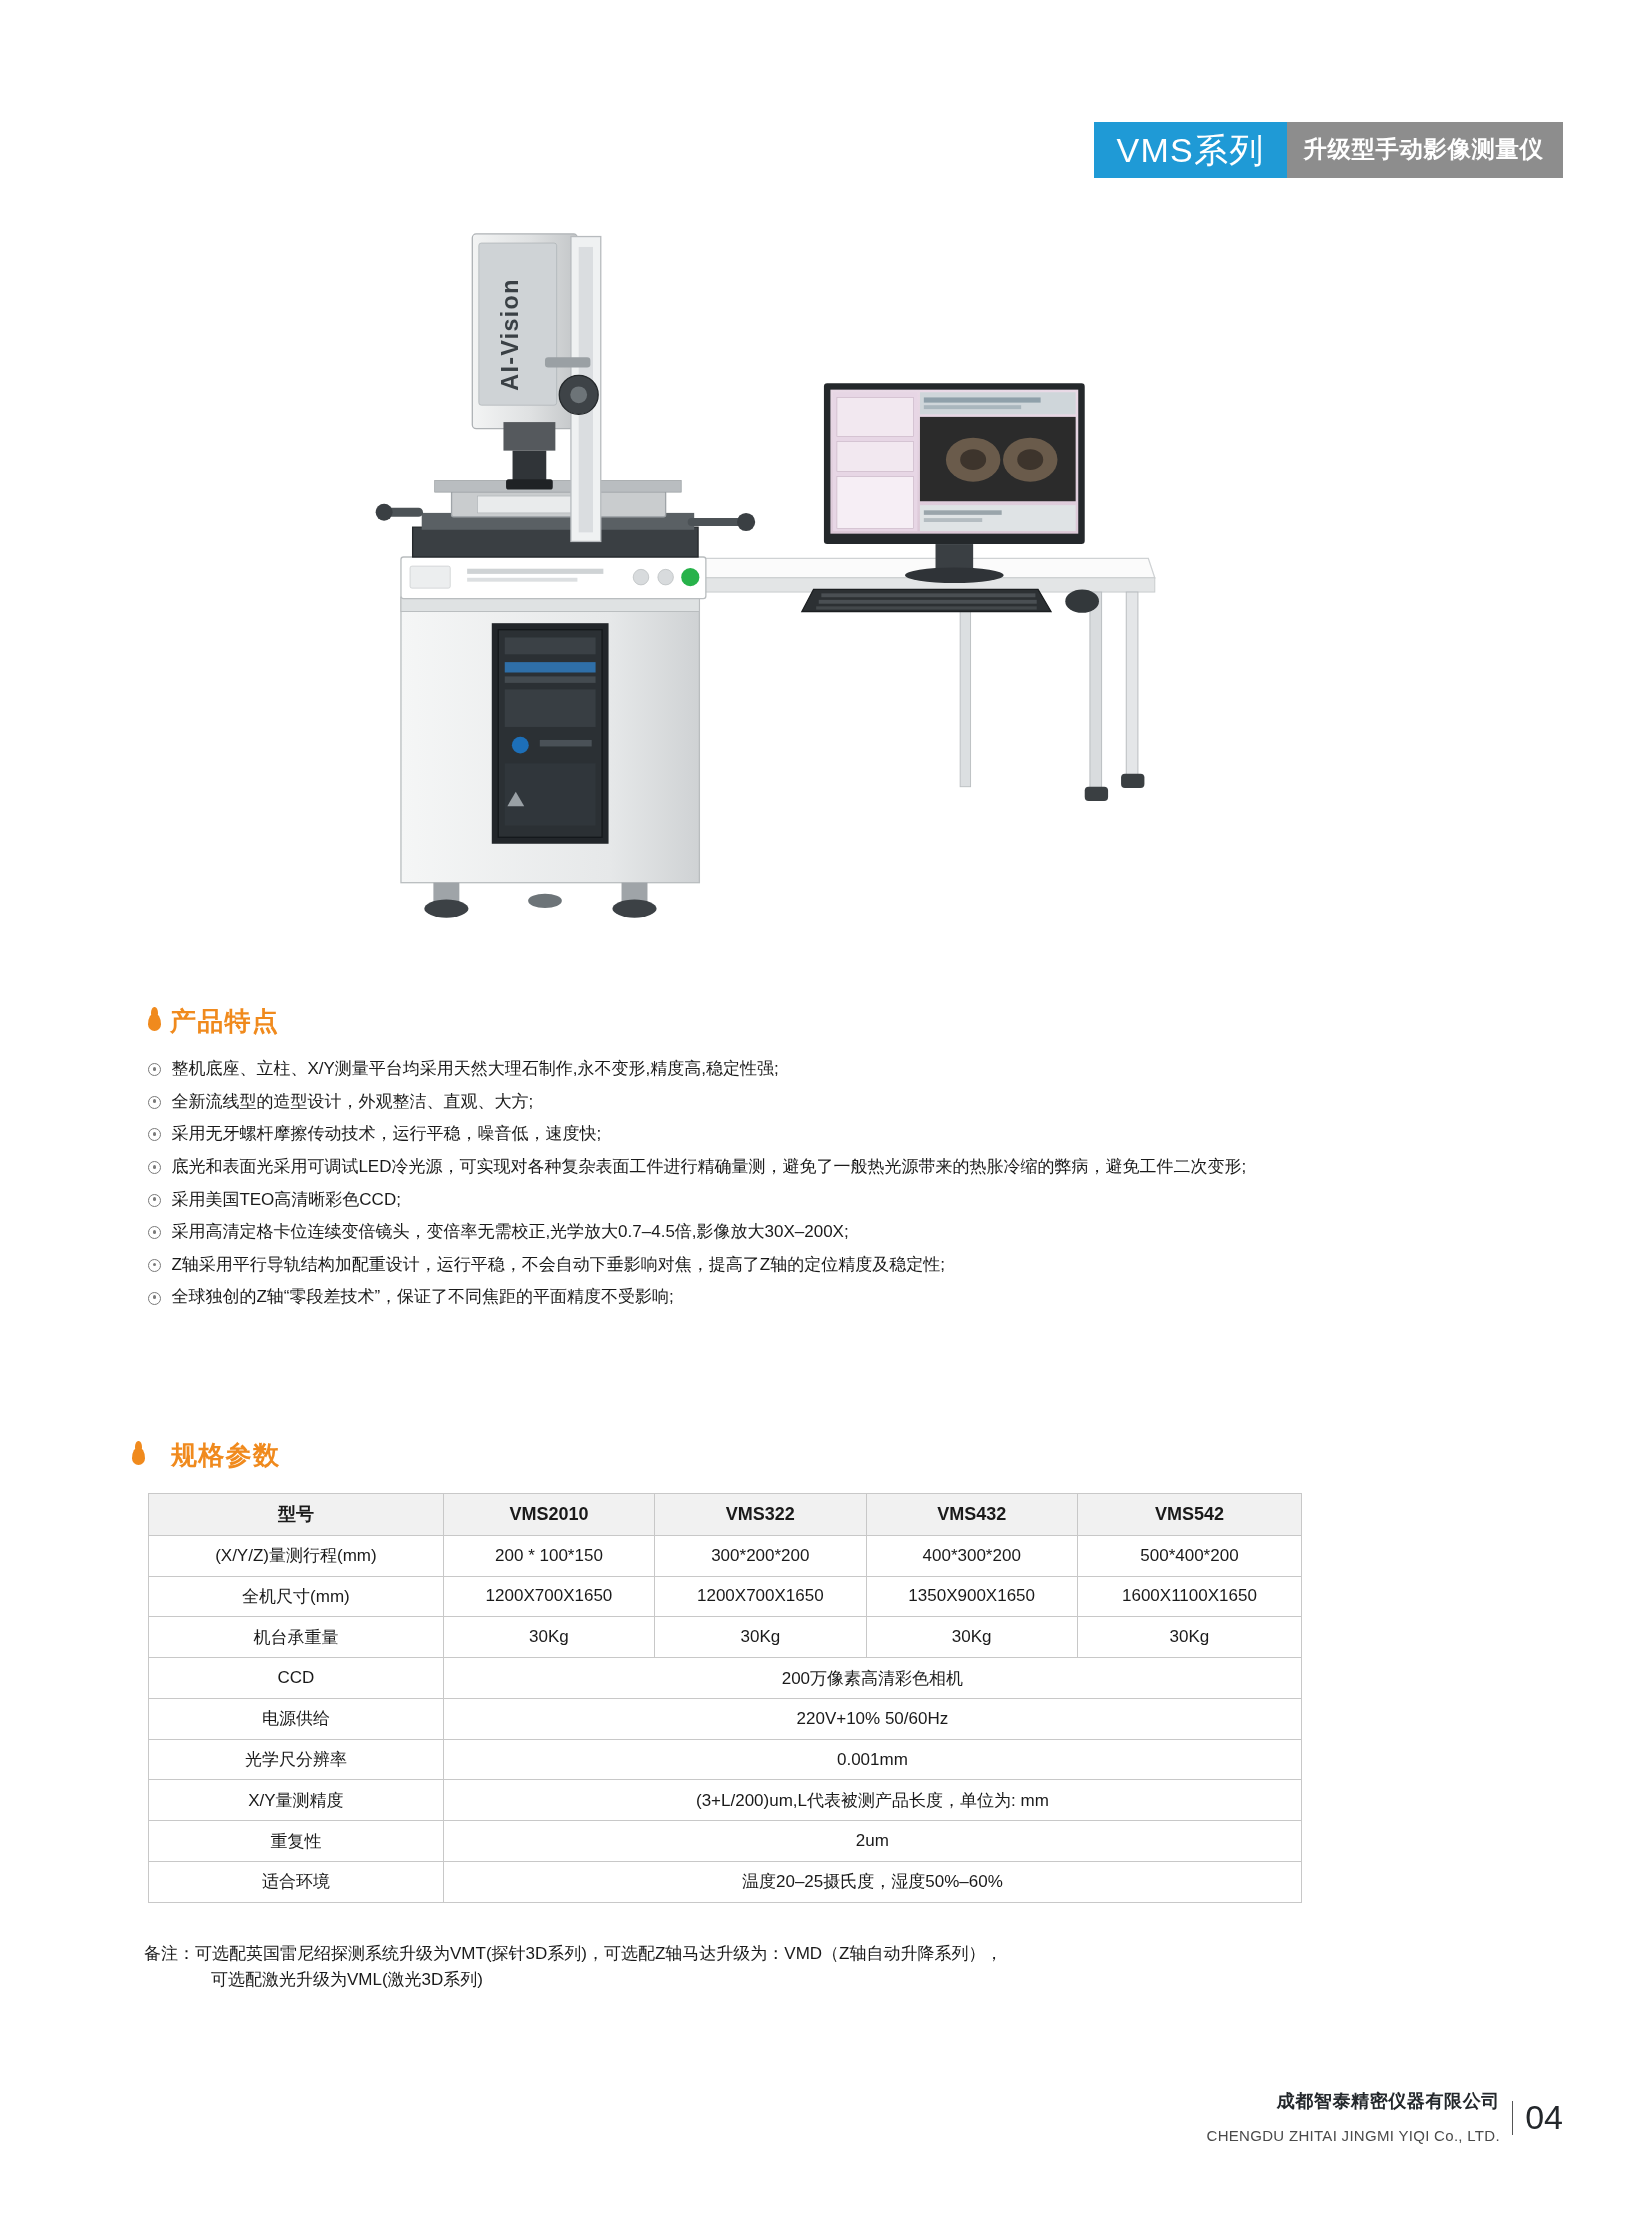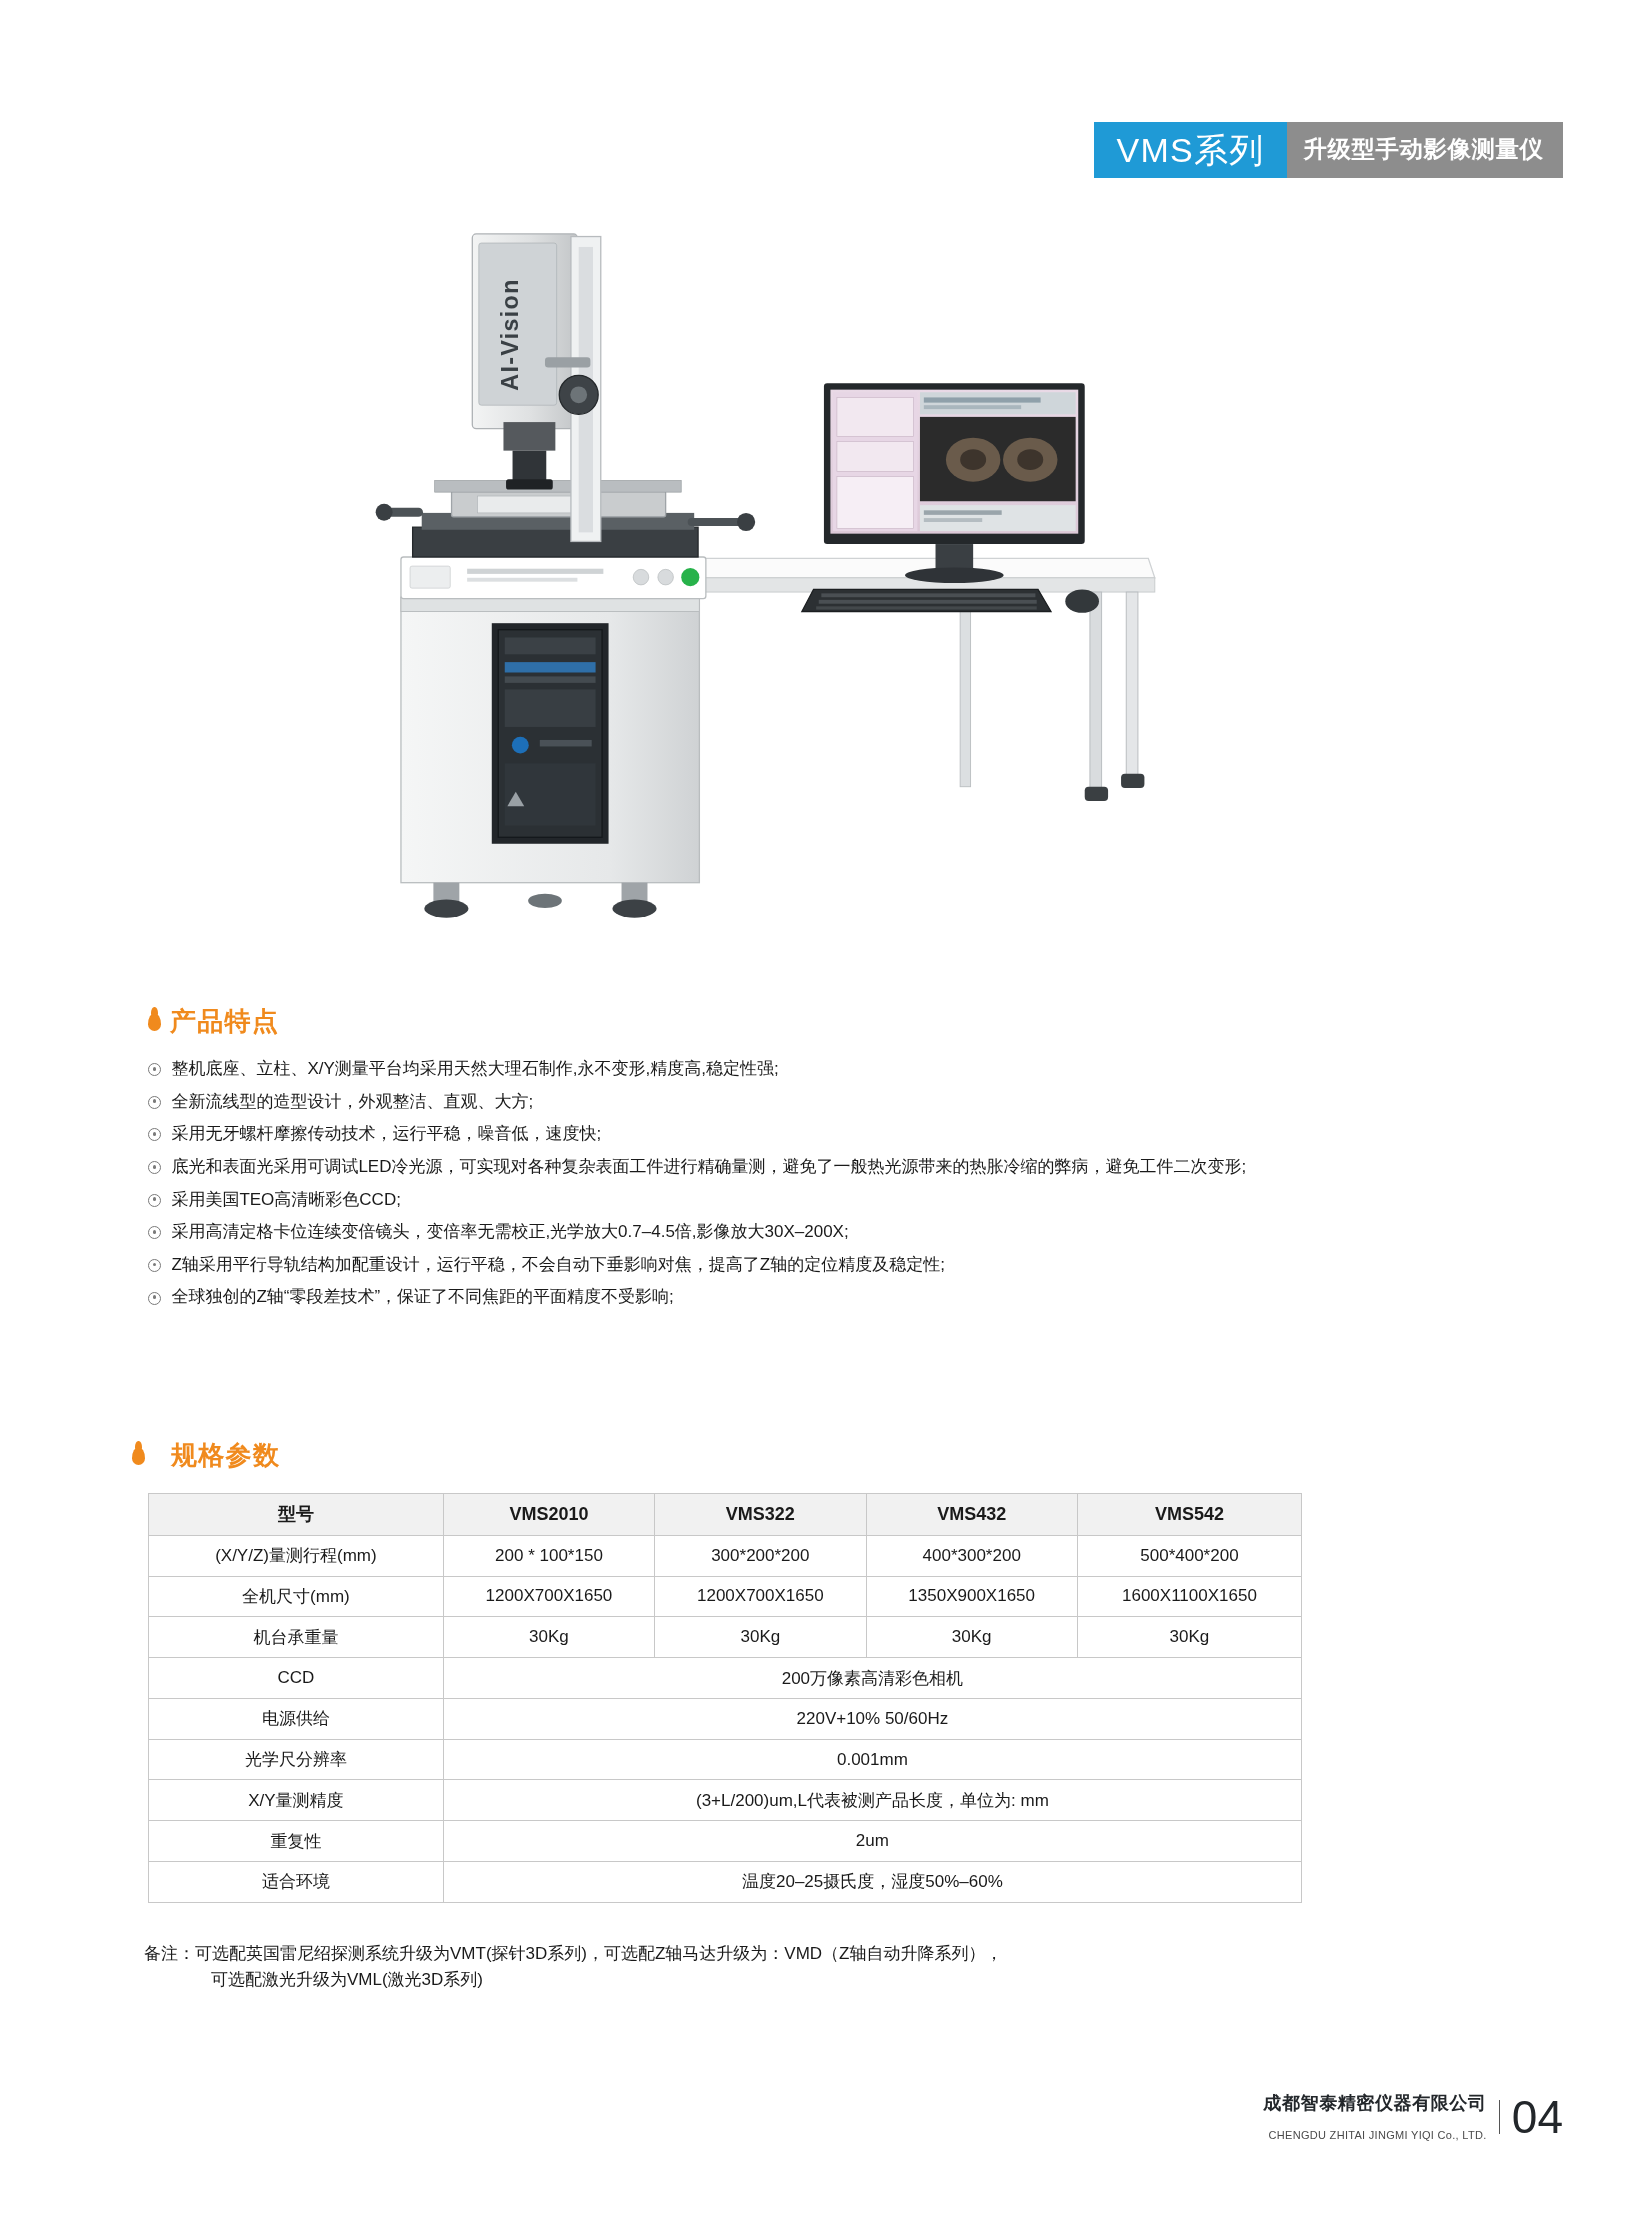--- a/index.html
+++ b/index.html
@@ -177,32 +177,32 @@
     gap: 12px;
   }
   .footer .names { text-align: right; line-height: 1.15; }
   .footer .cn {
     font-size: 18px;
     font-weight: bold;
     color: #23272b;
     letter-spacing: 0.6px;
   }
   .footer .en {
-    font-size: 11px;
+    font-size: 15px;
     color: #4a4a4a;
     letter-spacing: 0.3px;
     margin-top: 15px;
   }
   .footer .divider {
     width: 1.3px;
     height: 34px;
     background: #555;
   }
   .footer .page {
-    font-size: 46px;
+    font-size: 34px;
     color: #23272b;
     font-weight: normal;
   }
 </style>
 </head>
 <body>
 
 <div class="header">
   <div class="blue-tab">VMS系列</div>
   <div class="gray-tab">升级型手动影像测量仪</div>

